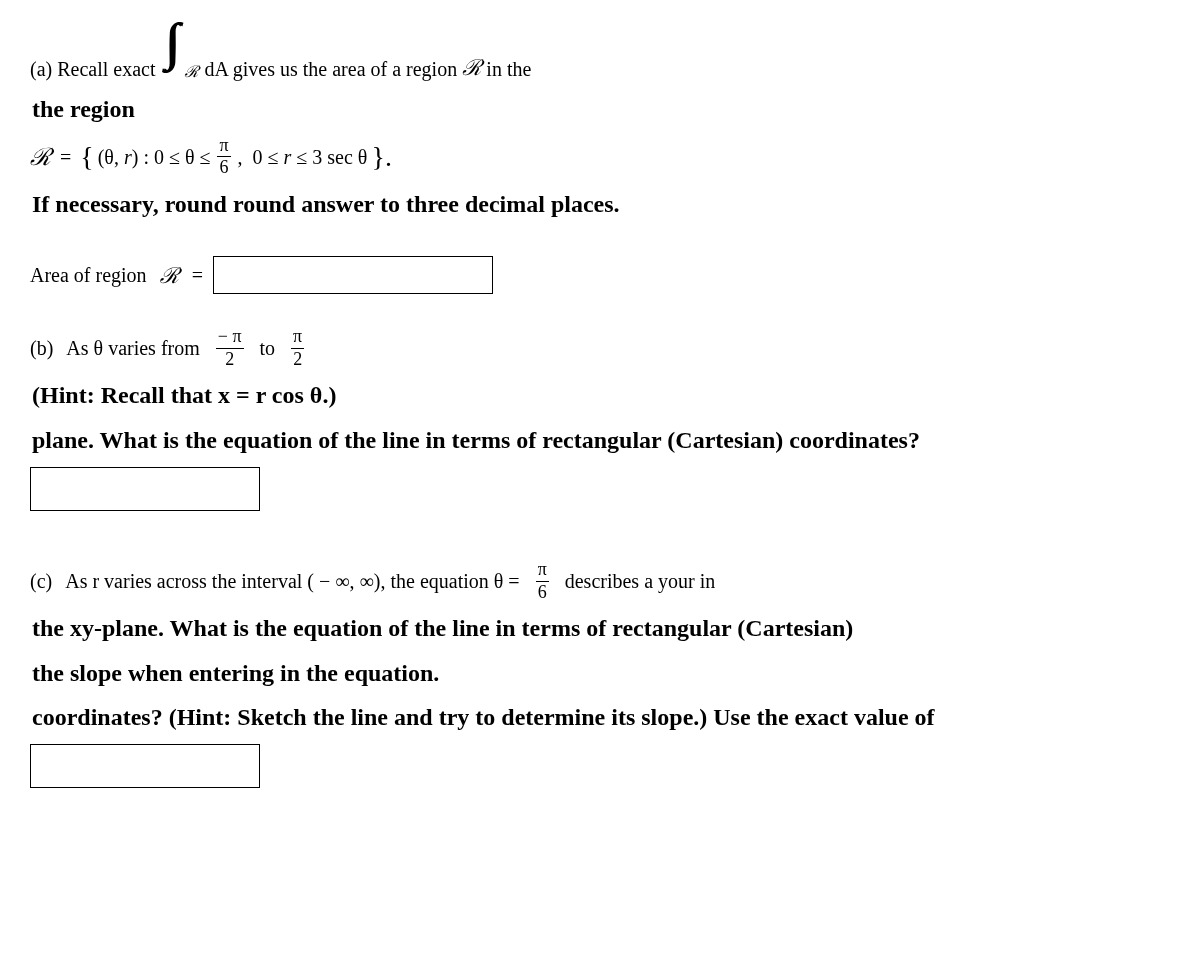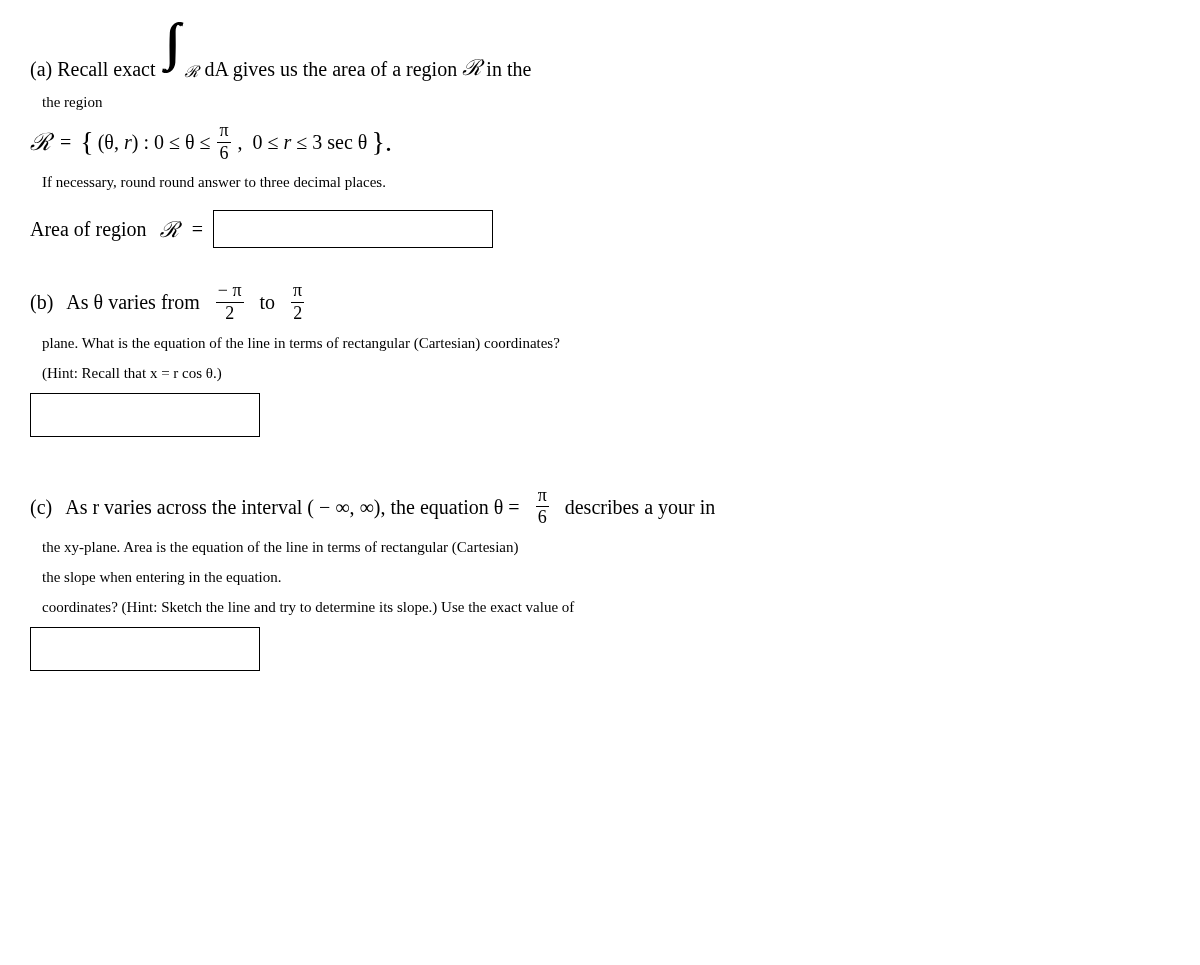--- a/index.html
+++ b/index.html
@@ -50,23 +50,24 @@
       margin-left: 6px;
     }
     .answer-box-large {
       display: block;
       border: 1.5px solid #000;
       width: 230px;
       height: 44px;
       margin-top: 8px;
     }
     .block-text {
-      margin: 6px 12px;
-      font-size: 15px;
+      margin: 6px 2px;
+      font-size: 24px;
       line-height: 1.6;
+      font-weight: bold;
     }
     .part-a-line1 {
       display: flex;
       align-items: flex-end;
       flex-wrap: wrap;
       margin-bottom: 4px;
     }
   </style>
 </head>
 <body>
@@ -97,21 +98,21 @@
     <span class="frac">
       <span class="num">π</span>
       <span class="den">6</span>
     </span>
     <span>,&nbsp; 0 ≤ <em>r</em> ≤ 3 sec θ</span>
     <span style="font-size:28px;">}.</span>
   </div>
 
   <div class="block-text">If necessary, round round answer to three decimal places.</div>
 
-  <div class="math-line" style="margin-top: 16px;">
+  <div class="math-line" style="margin-top: 33px;">
     <span>Area of region</span>&nbsp;
     <span style="font-family:'Brush Script MT',cursive; font-style:italic; font-size:22px;">ℛ</span>&nbsp;
     <span>=</span>
     <input type="text" class="answer-box" style="border: 1.5px solid rgb(0, 0, 0); height: 38px; width: 280px; margin-left: 6px; font-size: 18px; padding: 4px;">
   </div>
 </div>
 
 <div class="section" style="margin-top: 32px;">
   <div class="math-line">
     <span>(b)</span>&nbsp;
@@ -120,33 +121,33 @@
       <span class="num">− π</span>
       <span class="den">2</span>
     </span>
     &nbsp;
     <span>to</span>&nbsp;
     <span class="frac">
       <span class="num">π</span>
       <span class="den">2</span>
     </span>
   </div>
+  <div class="block-text">(Hint: Recall that x = r cos θ.)</div>
   <div class="block-text">plane. What is the equation of the line in terms of rectangular (Cartesian) coordinates?</div>
-  <div class="block-text">(Hint: Recall that x = r cos θ.)</div>
   <input type="text" class="answer-box-large" style="border: 1.5px solid rgb(0, 0, 0); width: 230px; height: 44px; display: block; margin-top: 8px; font-size: 18px; padding: 4px;">
 </div>
 
 <div class="section" style="margin-top: 48px;">
   <div class="math-line">
     <span>(c)</span>&nbsp;
     <span>As r varies across the interval ( − ∞, ∞), the equation θ =</span>&nbsp;
     <span class="frac">
       <span class="num">π</span>
       <span class="den">6</span>
     </span>
     &nbsp;
     <span>describes a your in</span>
   </div>
-  <div class="block-text">the xy-plane. Area is the equation of the line in terms of rectangular (Cartesian)</div>
+  <div class="block-text">the xy-plane. What is the equation of the line in terms of rectangular (Cartesian)</div>
   <div class="block-text">the slope when entering in the equation.</div>
   <div class="block-text">coordinates? (Hint: Sketch the line and try to determine its slope.) Use the exact value of</div>
   <input type="text" class="answer-box-large" style="border: 1.5px solid rgb(0, 0, 0); width: 230px; height: 44px; display: block; margin-top: 8px; font-size: 18px; padding: 4px;">
 </div>
 
 </body></html>

